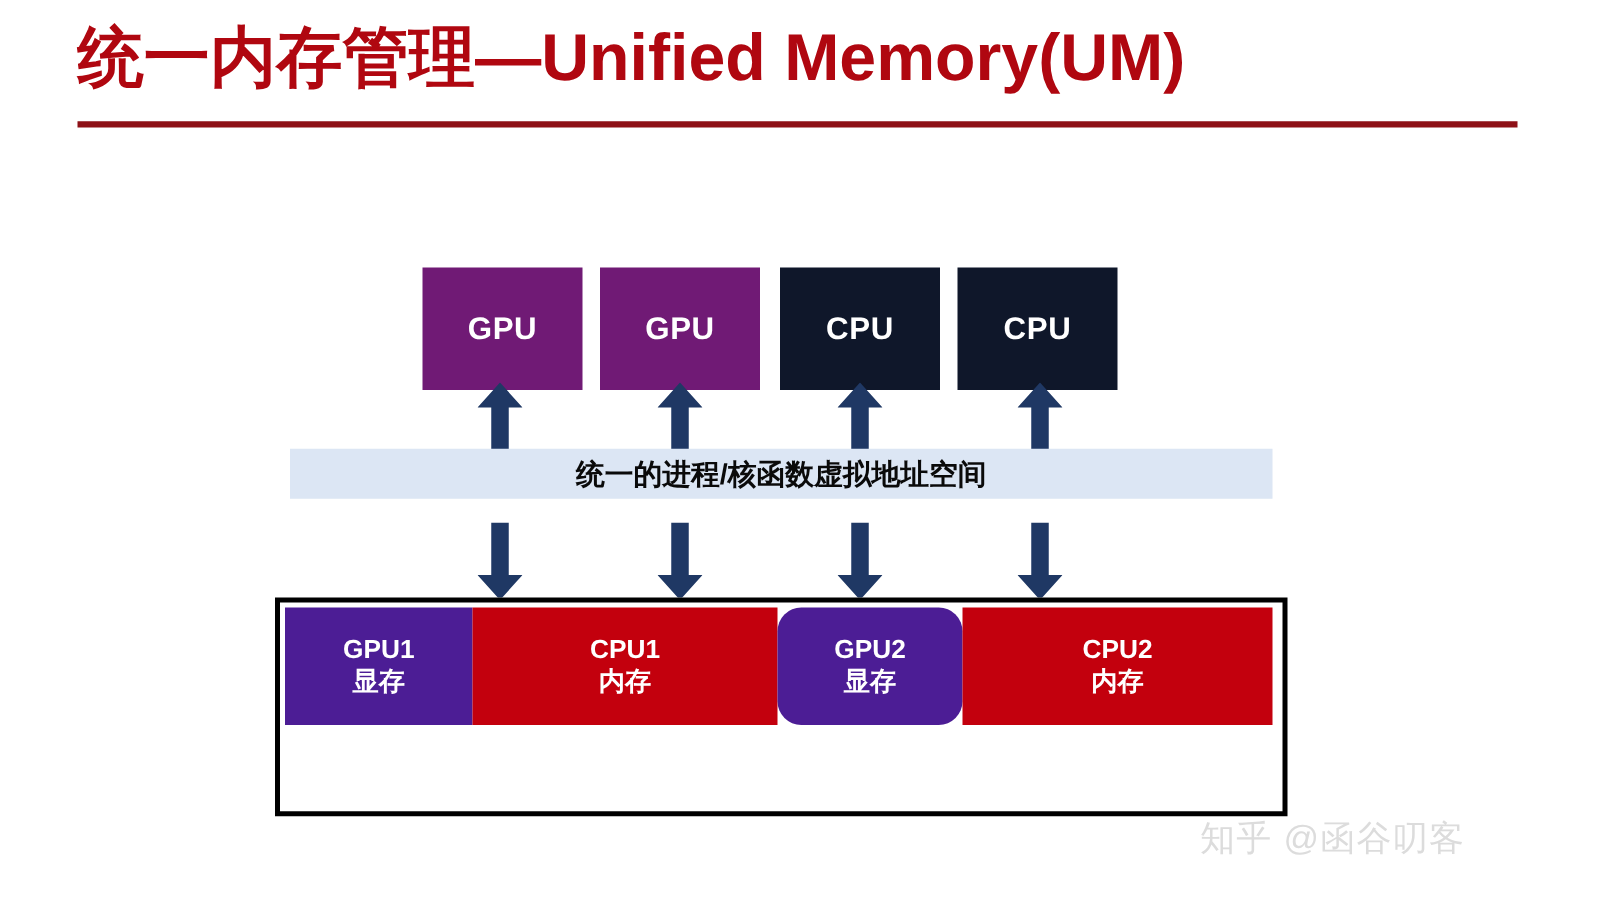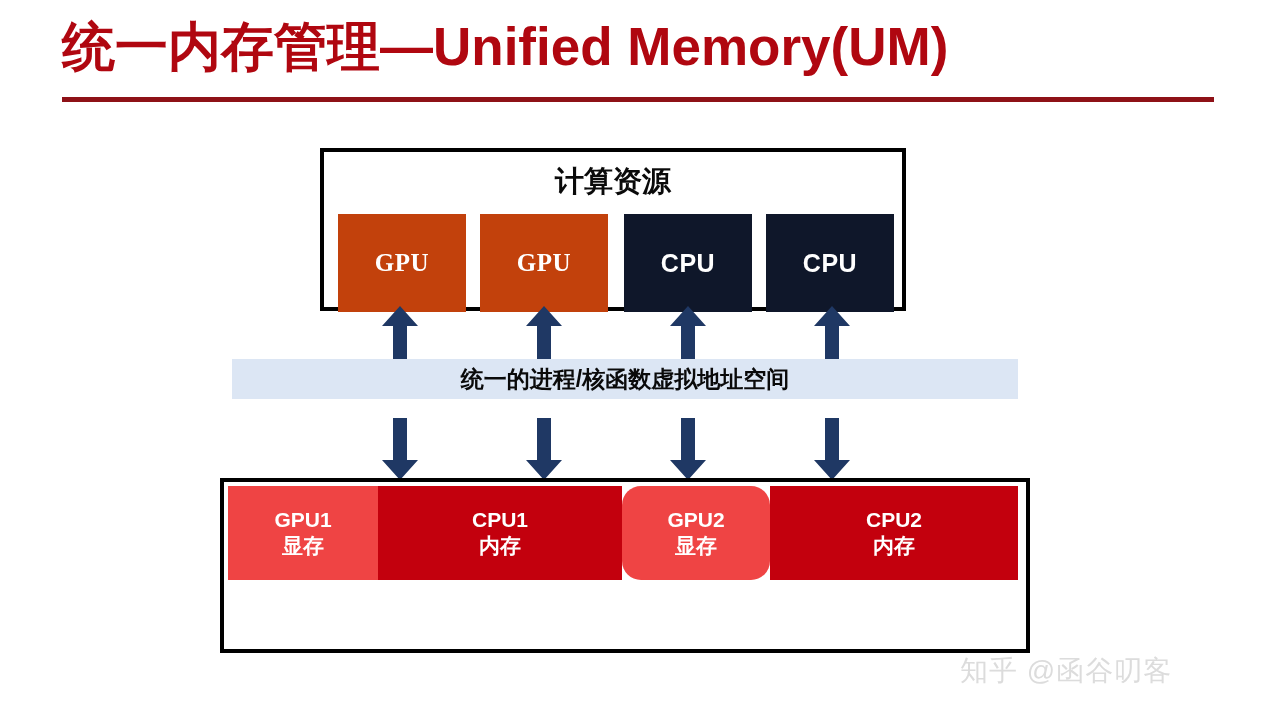--- a/index.html
+++ b/index.html
@@ -66,21 +66,21 @@
     top: 214px;
     height: 98px;
     display: flex;
     align-items: center;
     justify-content: center;
     font-size: 25px;
     font-weight: bold;
     color: #ffffff;
     letter-spacing: 0.5px;
   }
-  .unit.gpu { background: #c2410c; font-family: Liberation Serif, serif; }
+  .unit.gpu { background: #701a75; }
   .unit.cpu { background: #0f172a; }
   #unit-0 { left: 338px; width: 128px; }
   #unit-1 { left: 480px; width: 128px; }
   #unit-2 { left: 624px; width: 128px; }
   #unit-3 { left: 766px; width: 128px; }
 
   
   .arrow {
     position: absolute;
     width: 36px;
@@ -130,21 +130,21 @@
     height: 94px;
     display: flex;
     flex-direction: column;
     align-items: center;
     justify-content: center;
     color: #ffffff;
     font-weight: bold;
     font-size: 21px;
     line-height: 1.25;
   }
-  .mem-seg.navy { background: #ef4444; }
+  .mem-seg.navy { background: #4c1d95; }
   .mem-seg.red  { background: #C3000D; }
   #mem-0 { left: 228px; width: 150px; }
   #mem-1 { left: 378px; width: 244px; }
   #mem-2 { left: 622px; width: 148px; border-radius: 19px; }
   #mem-3 { left: 770px; width: 248px; }
   #memory-title {
     position: absolute;
     left: 220px;
     top: 603px;
     width: 810px;
@@ -166,23 +166,20 @@
   }
 </style>
 </head>
 <body>
 
 <div id="slide">
 
   <div id="title">统一内存管理—Unified Memory(UM)</div>
   <div id="title-rule"></div>
 
-  <div id="compute-box">
-    <div id="compute-title">计算资源</div>
-  </div>
 
   <div class="unit gpu" id="unit-0">
     <span>GPU</span>
   </div>
   <div class="unit gpu" id="unit-1">
     <span>GPU</span>
   </div>
   <div class="unit cpu" id="unit-2">
     <span>CPU</span>
   </div>

